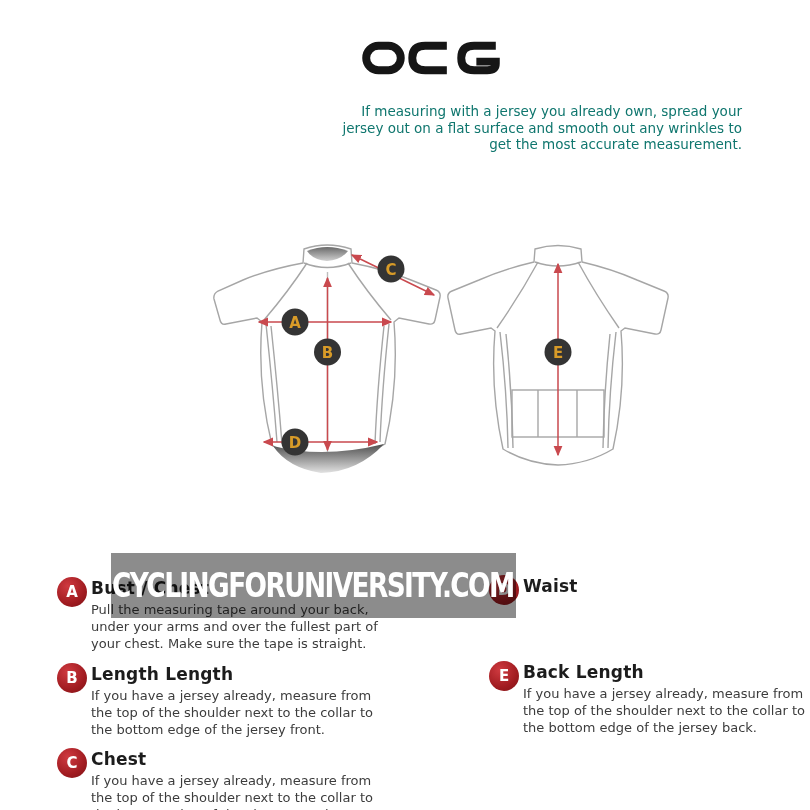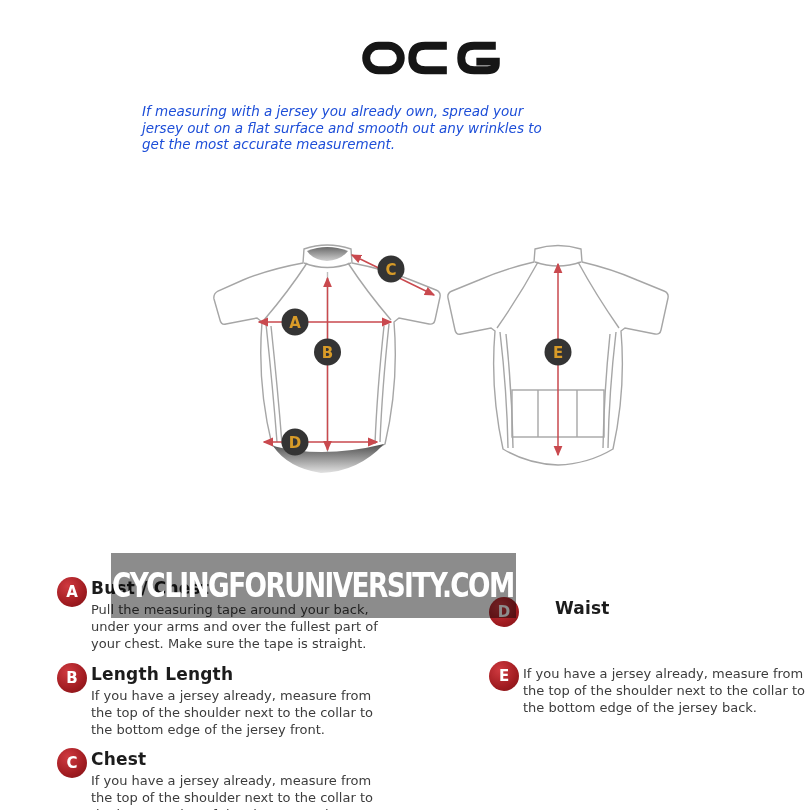--- a/index.html
+++ b/index.html
@@ -14,25 +14,24 @@
   
   .logo-wrap {
     position: absolute; left: 360px; top: 40px;
     width: 142px; height: 36px;
   }
   .logo-wrap svg { width: 100%; height: 100%; }
 
   
   .intro {
     position: absolute; left: 142px; top: 103px; width: 600px;
-    text-align: left;
+    text-align: right;
     font-size: 13.5px; line-height: 16.5px;
-    color: #1d4ed8;
+    color: #0f766e;
     white-space: pre-line;
-    font-style: italic;
   }
 
   
   .diagram {
     position: absolute; left: 180px; top: 228px;
     width: 520px; height: 260px;
   }
 
   
   .wm-band {
@@ -87,21 +86,21 @@
   .legend-desc {
     margin-top: 3px;
     font-size: 13px;
     line-height: 17px;
     color: #3c3c3c;
     white-space: pre;
   }
   .sec-a { left: 57px;  top: 577px; }
   .sec-b { left: 57px;  top: 663px; }
   .sec-c { left: 57px;  top: 748px; }
-  .sec-d { left: 489px; top: 597px; gap: 32px; }
+  .sec-d { left: 489px; top: 575px; }
   .sec-e { left: 489px; top: 661px; }
 </style>
 </head>
 <body>
 
 <div class="stage">
 
   <div class="logo-wrap" aria-label="OCG">
     <svg viewBox="0 0 192 50">
       <g fill="none" stroke="#161616" stroke-width="11">
@@ -219,20 +218,21 @@
   <div class="legend-sec sec-d">
     <div class="legend-marker">D</div>
     <div class="legend-body">
       <div class="legend-title">Waist</div>
     </div>
   </div>
 
   <div class="legend-sec sec-e">
     <div class="legend-marker">E</div>
     <div class="legend-body">
+      <div class="legend-title">Back Length</div>
       <div class="legend-desc">If you have a jersey already, measure from
 the top of the shoulder next to the collar to
 the bottom edge of the jersey back.</div>
     </div>
   </div>
 
   <div class="wm-band"></div>
   <div class="wm-text">CYCLINGFORUNIVERSITY.COM</div>
 
 </div>

